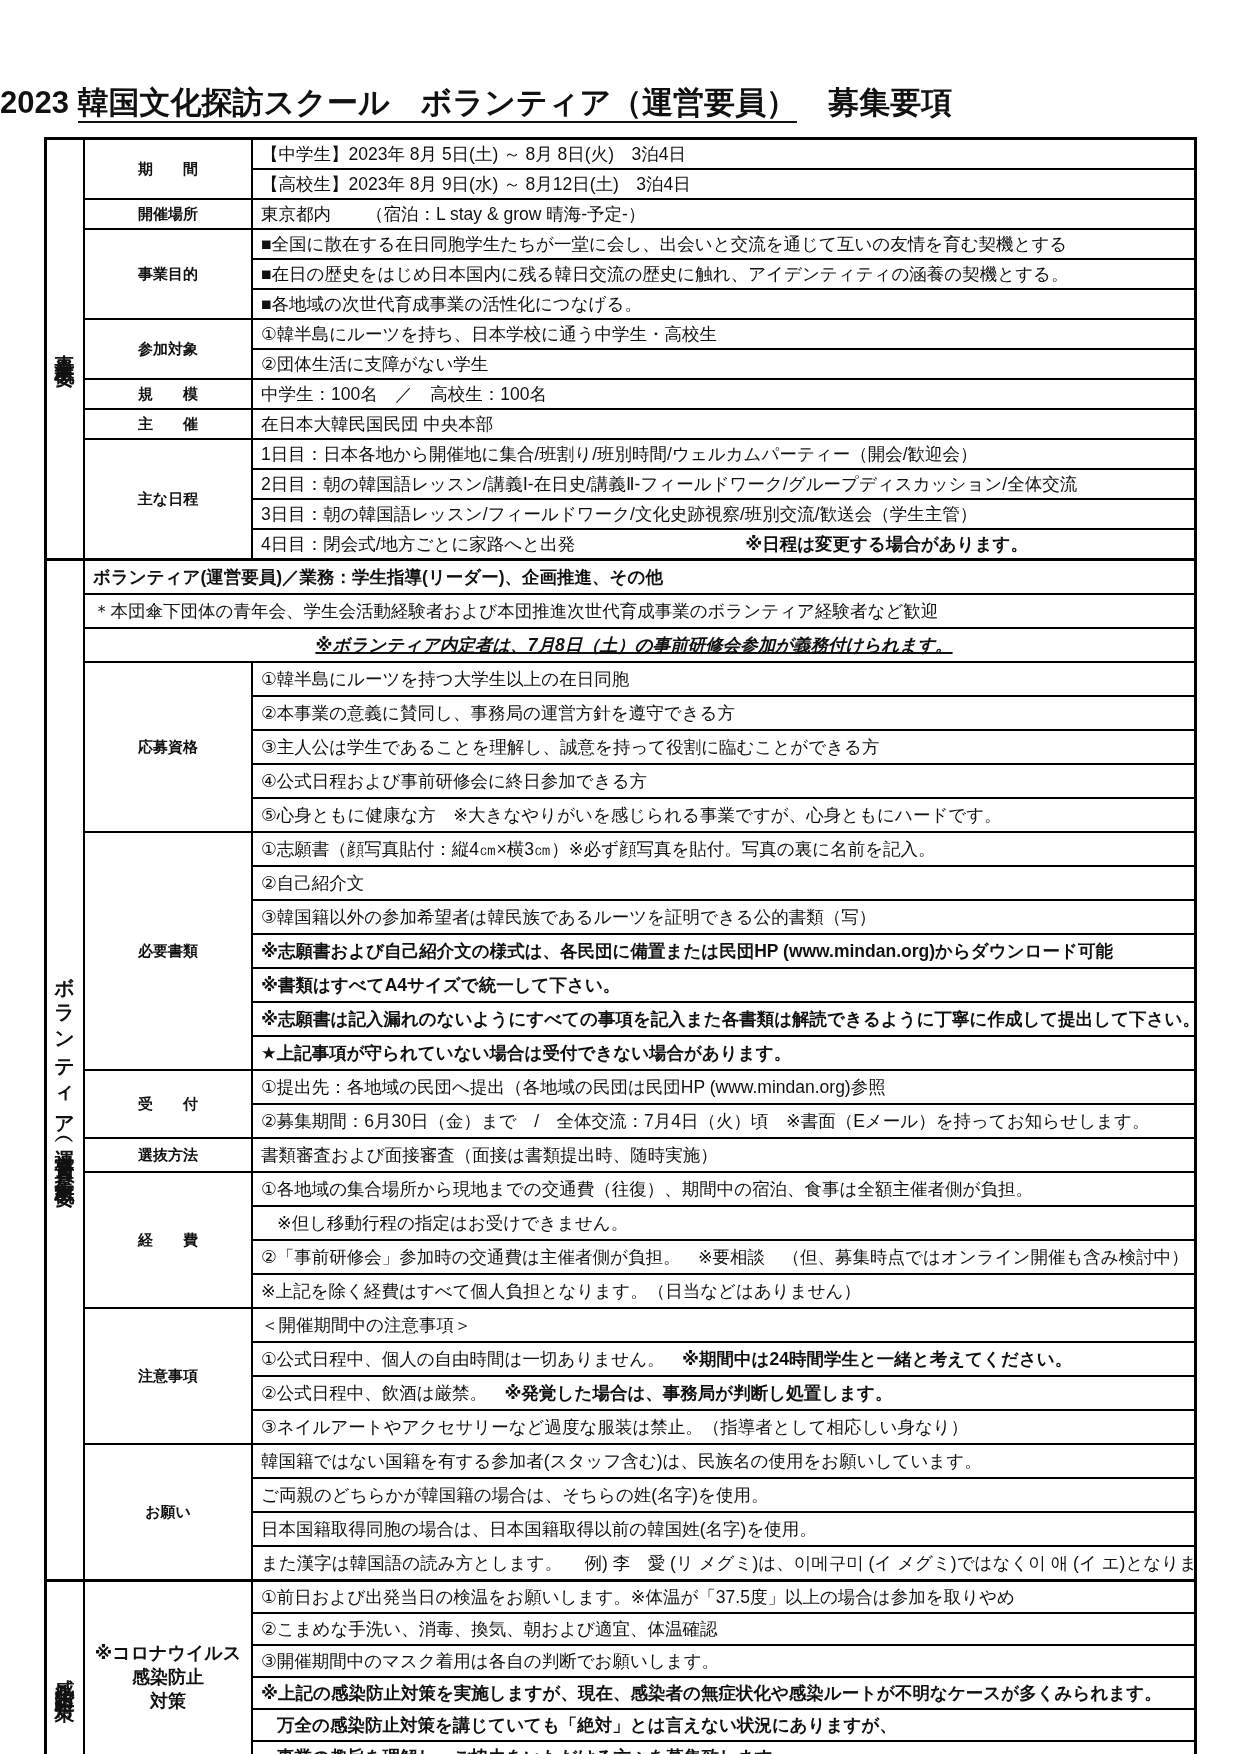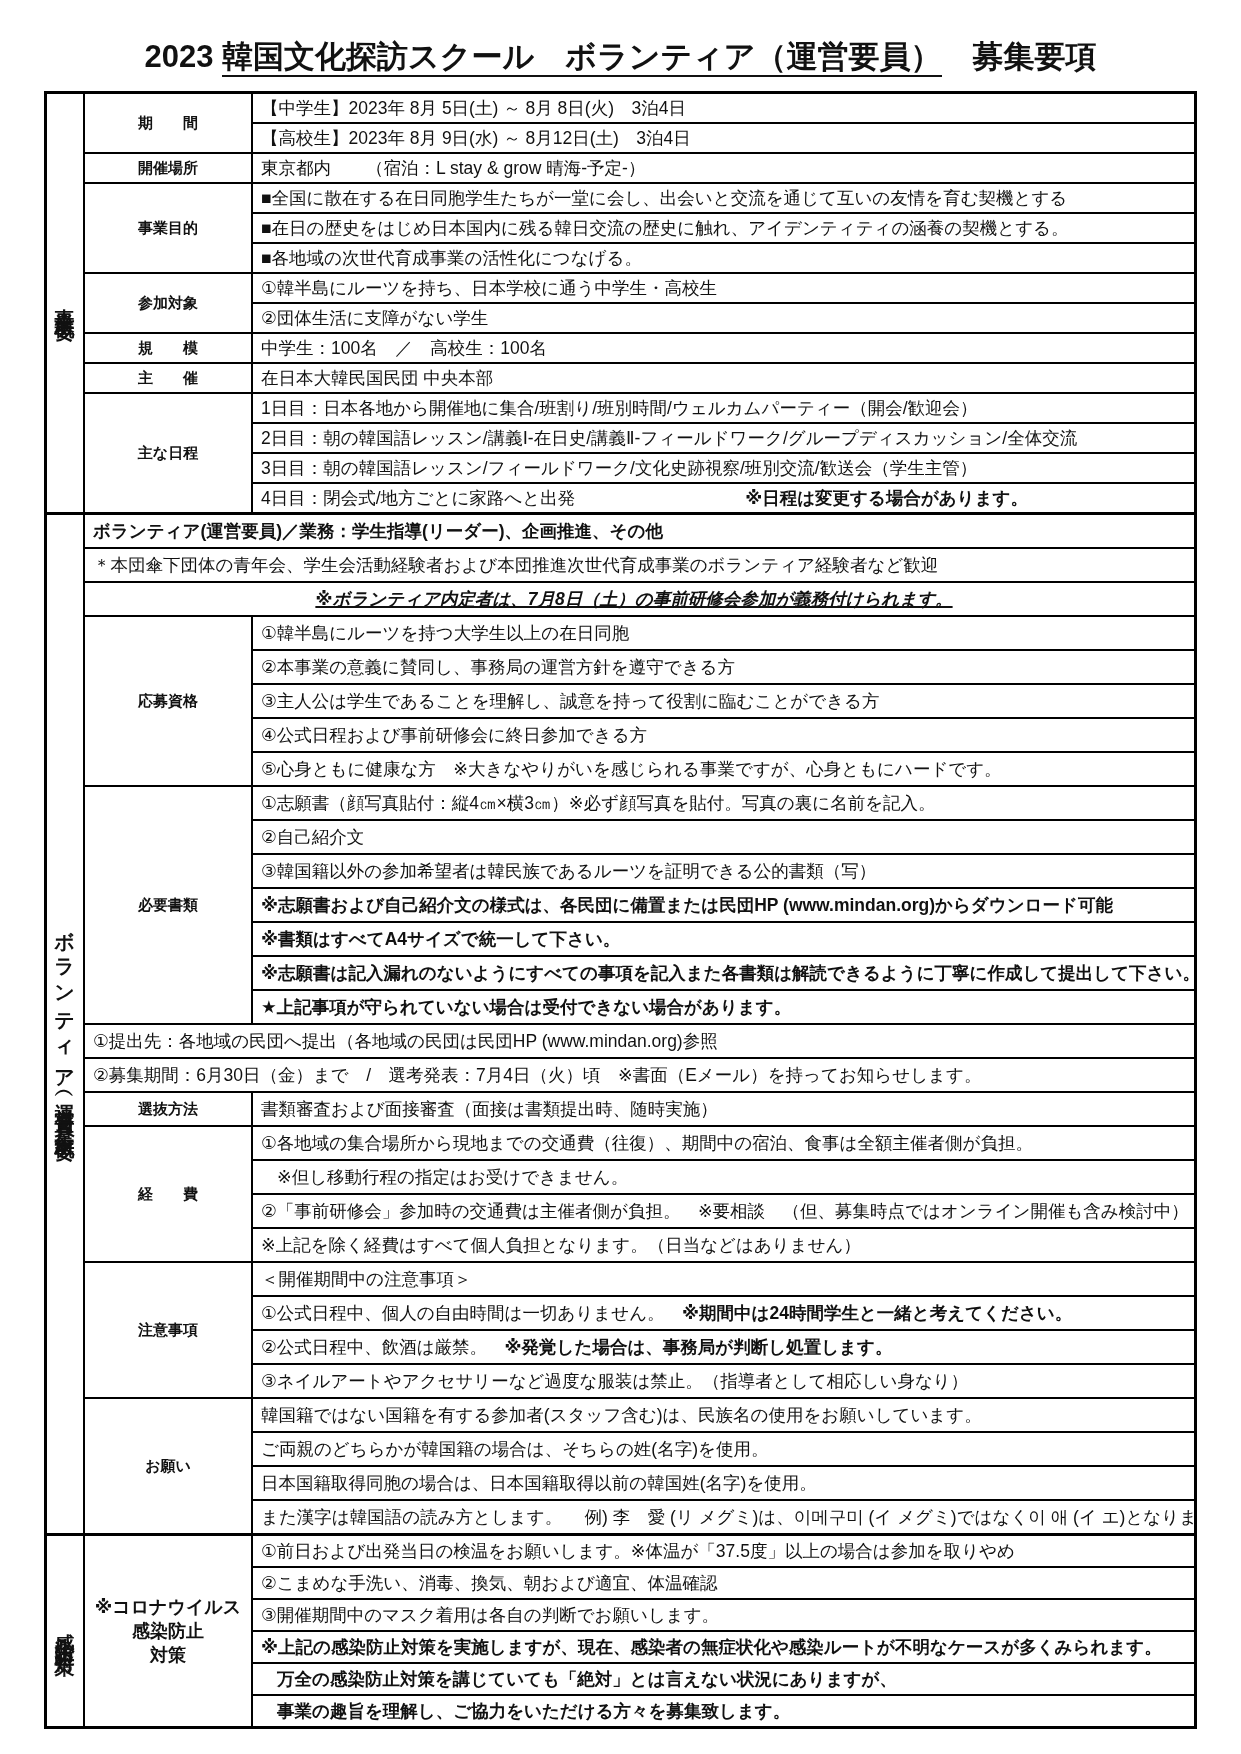--- a/index.html
+++ b/index.html
@@ -2,21 +2,21 @@
 <html><head>
 <meta charset="utf-8">
 <style>
   html,body{margin:0;padding:0;background:#fff;}
   body{
     width:1241px;height:1754px;position:relative;
     font-family:"Liberation Sans","DejaVu Sans",sans-serif;
     color:#111;-webkit-font-smoothing:antialiased;
   }
   .page-title{
-    padding-top:36px;text-align:center;font-size:31px;font-weight:bold;
+    padding-top:82px;text-align:left;font-size:31px;font-weight:bold;
     letter-spacing:0px;white-space:nowrap;
   }
   .page-title .u-part{border-bottom:2px solid #111;padding-bottom:1px;}
   .doc-table{
     margin:13px 44px 0 44px;border:3px solid #000;
   }
   .section{display:flex;}
   .section + .section{border-top:3px solid #000;}
   .vlabel{
     width:36px;border-right:2px solid #000;display:flex;
@@ -198,26 +198,27 @@
             </div>
             <div class="row">
               <span class="b">※志願書は記入漏れのないようにすべての事項を記入また各書類は解読できるように丁寧に作成して提出して下さい。</span>
             </div>
             <div class="row">
               <span class="b">★上記事項が守られていない場合は受付できない場合があります。</span>
             </div>
           </div>
         </div>
         <div class="group">
+          <div class="glabel">受　　付</div>
           <div class="rows">
             <div class="row">
               <span>①提出先：各地域の民団へ提出（各地域の民団は民団HP (www.mindan.org)参照</span>
             </div>
             <div class="row">
-              <span>②募集期間：6月30日（金）まで　/　選考発表：7月4日（火）頃　※書面（Eメール）を持ってお知らせします。</span>
+              <span>②募集期間：6月30日（金）まで　/　全体交流：7月4日（火）頃　※書面（Eメール）を持ってお知らせします。</span>
             </div>
           </div>
         </div>
         <div class="group">
           <div class="glabel">選抜方法</div>
           <div class="rows">
             <div class="row">
               <span>書類審査および面接審査（面接は書類提出時、随時実施）</span>
             </div>
           </div>

